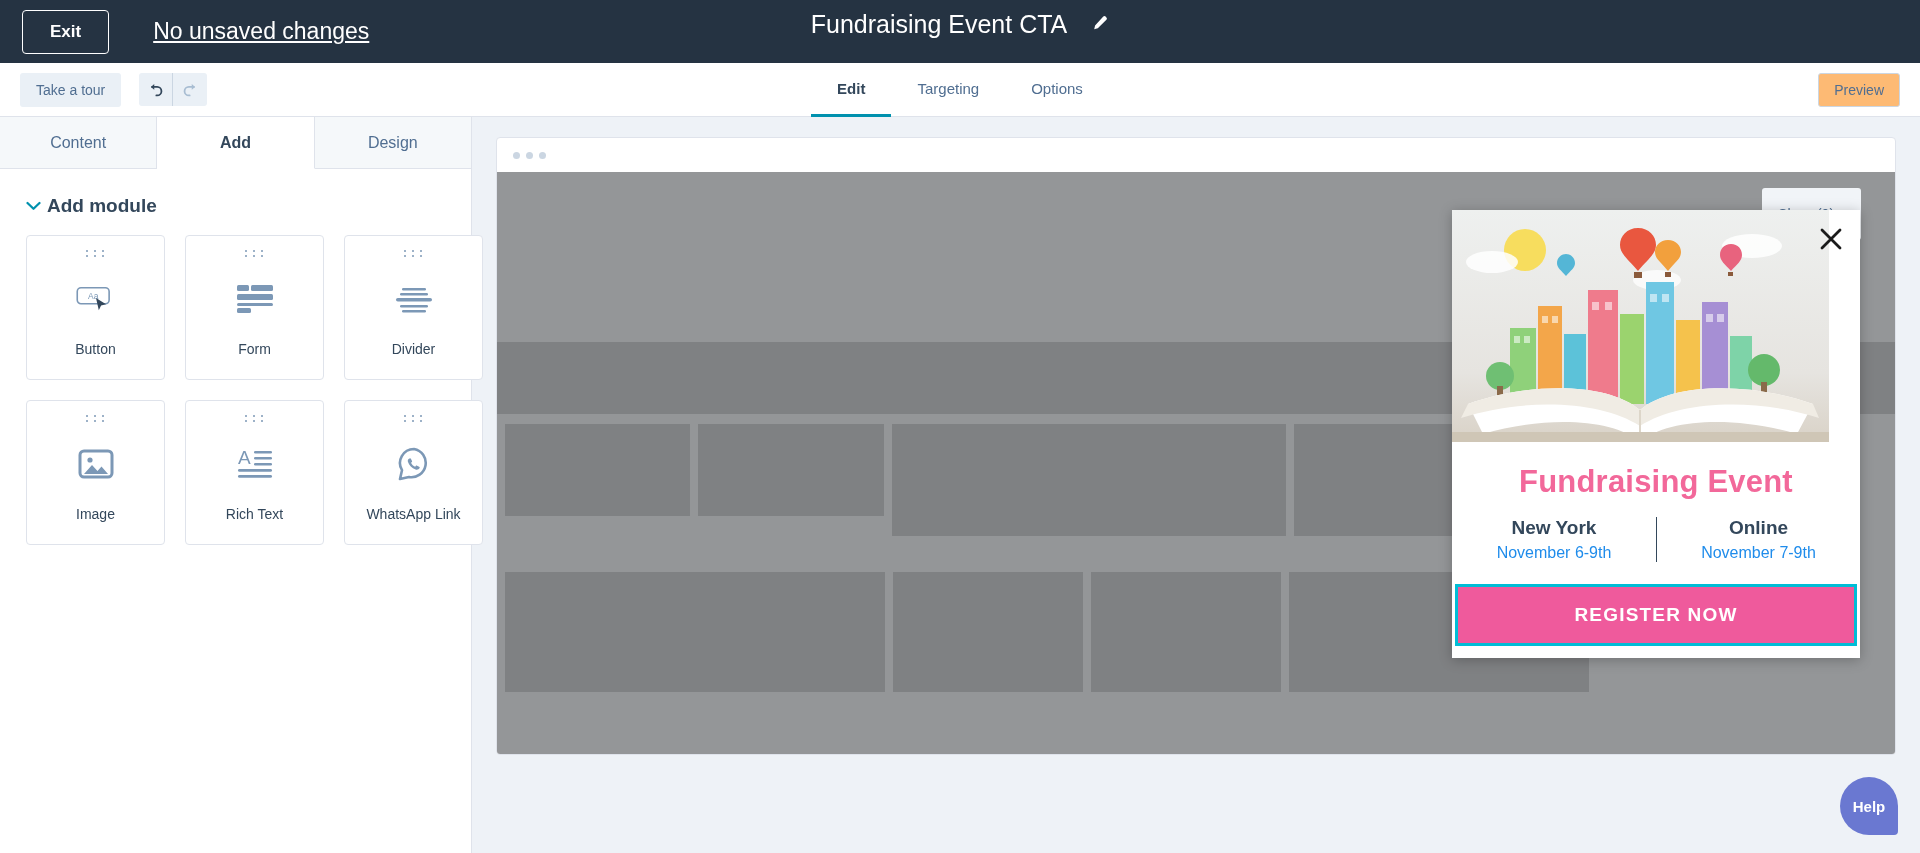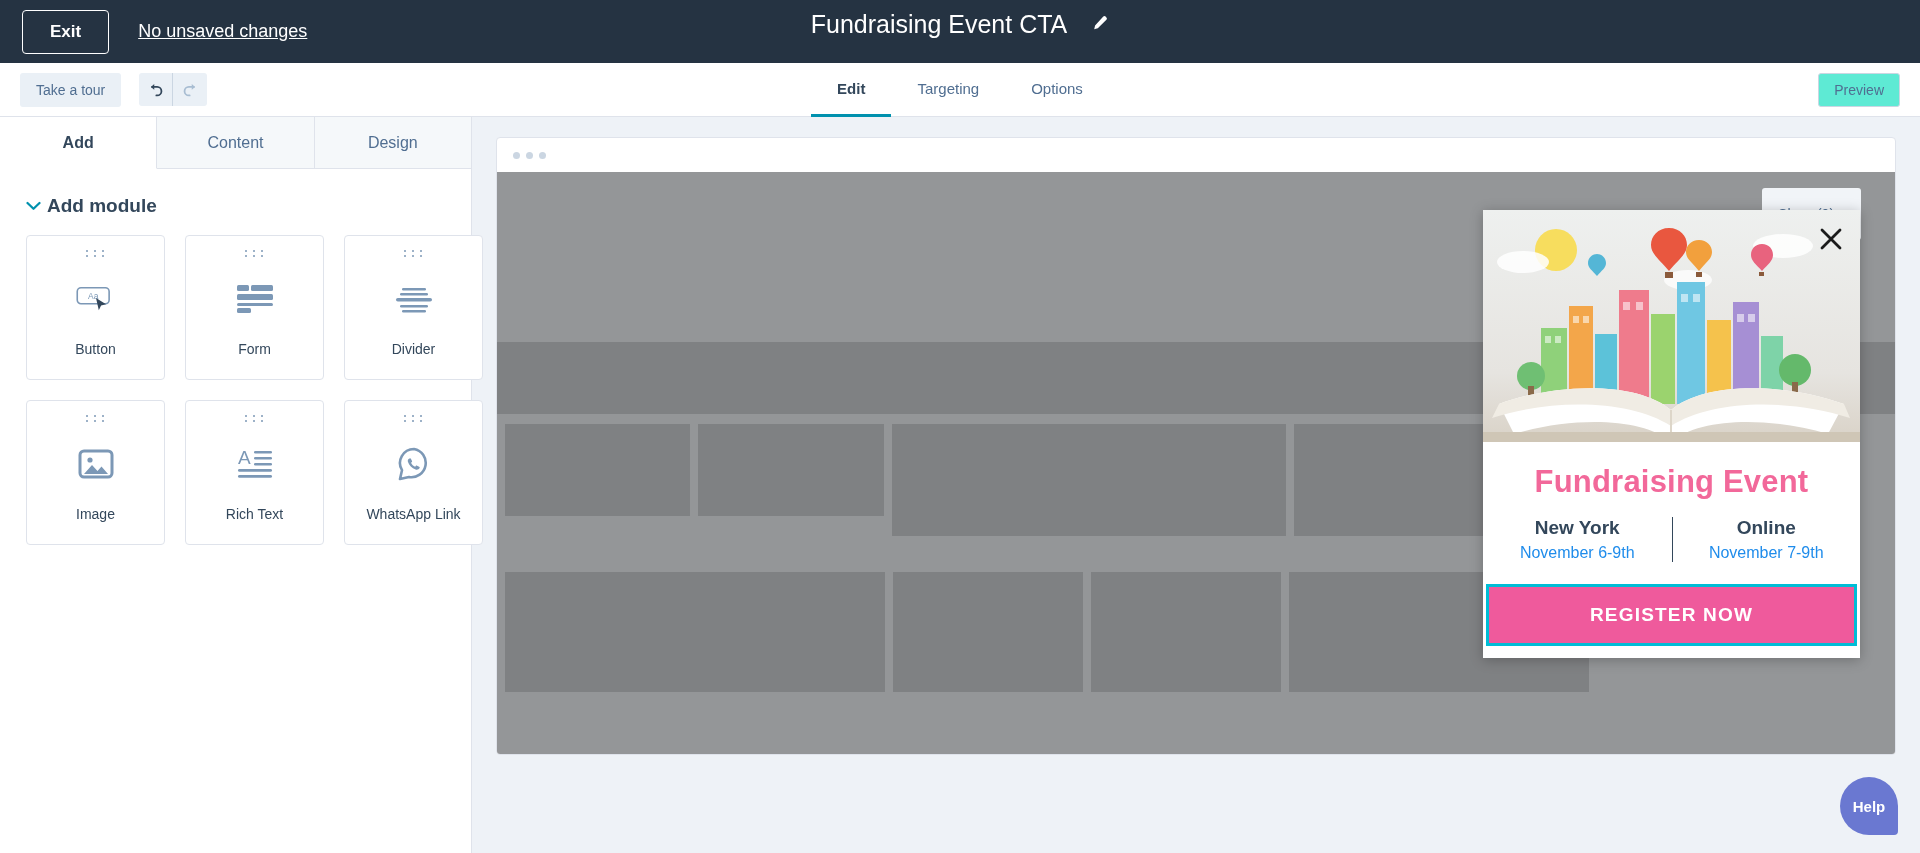--- a/index.html
+++ b/index.html
@@ -16,21 +16,21 @@
     display: flex; align-items: center; position: relative;
     padding: 0 22px;
   }
   .exit-btn {
     border: 1px solid #ffffff; color: #ffffff; background: transparent;
     border-radius: 4px; font-size: 17px; font-weight: bold;
     padding: 11px 27px; cursor: pointer;
     font-family: "Liberation Sans", sans-serif;
   }
   .unsaved {
-    color: #ffffff; font-size: 18px; margin-left: 29px;
+    color: #ffffff; font-size: 23px; margin-left: 44px;
     text-decoration: underline; cursor: pointer;
   }
   .title-wrap {
     position: absolute; left: 0; right: 0; top: 0; height: 48px;
     display: flex; align-items: center; justify-content: center;
     pointer-events: none;
   }
   .title-wrap > * { pointer-events: auto; }
   .doc-title { color: #ffffff; font-size: 25px; font-weight: 400; }
   .edit-pencil {
@@ -68,21 +68,21 @@
     pointer-events: none;
   }
   .ctab {
     pointer-events: auto; display: flex; align-items: center;
     padding: 0 26px; font-size: 15px; color: #506e91; cursor: pointer;
     border-bottom: 3px solid transparent; height: 54px;
   }
   .ctab.active { color: #33475b; font-weight: bold; border-bottom-color: #0091ae; }
 
   .preview-btn {
-    margin-left: auto; background: #5eead4; color: #506e91;
+    margin-left: auto; background: #fdba74; color: #506e91;
     border: 1px solid #cbd6e2; border-radius: 3px;
     font-size: 14px; padding: 8px 15px; cursor: pointer;
     font-family: "Liberation Sans", sans-serif;
   }
 
   
   .main { display: flex; height: calc(853px - 63px - 54px); }
 
   
   .sidebar {
@@ -135,21 +135,21 @@
 
   .show-drop {
     position: absolute; top: 50px; right: 34px;
     background: #f1f4f8; color: #506e91; border: none; border-radius: 3px;
     font-size: 14px; padding: 18px 16px; cursor: pointer;
     font-family: "Liberation Sans", sans-serif; z-index: 5;
   }
 
   
   .cta {
-    position: absolute; top: 72px; right: 35px; width: 377px;
+    position: absolute; top: 72px; right: 35px; width: 408px;
     background: #ffffff; box-shadow: 0 2px 12px rgba(0,0,0,.25); z-index: 10;
   }
   .cta-close {
     position: absolute; top: 16px; right: 16px; width: 26px; height: 26px;
     cursor: pointer; z-index: 3;
   }
   .cta-hero { height: 232px; position: relative; overflow: hidden; }
   .cta-body { padding: 22px 0 0 0; text-align: center; }
   .cta-headline {
     font-size: 31px; font-weight: bold; color: #f2689a; letter-spacing: .2px;
@@ -221,22 +221,22 @@
     <div class="ctab">Options</div>
   </div>
 
   <button class="preview-btn">Preview</button>
 </div>
 
 <div class="main">
 
   <div class="sidebar">
     <div class="side-tabs">
+      <div class="stab">Content</div>
       <div class="stab active">Add</div>
-      <div class="stab">Content</div>
       <div class="stab">Design</div>
     </div>
 
     <div class="section-head">
       <span>
         <svg width="15" height="10" viewBox="0 0 16 10">
             <path d="M1.6 1.8 8 8 14.4 1.8" stroke="#0091ae" stroke-width="2.4" fill="none" stroke-linecap="round" stroke-linejoin="round"></path>
           </svg>
       </span>
       <span class="section-title">Add module</span>

